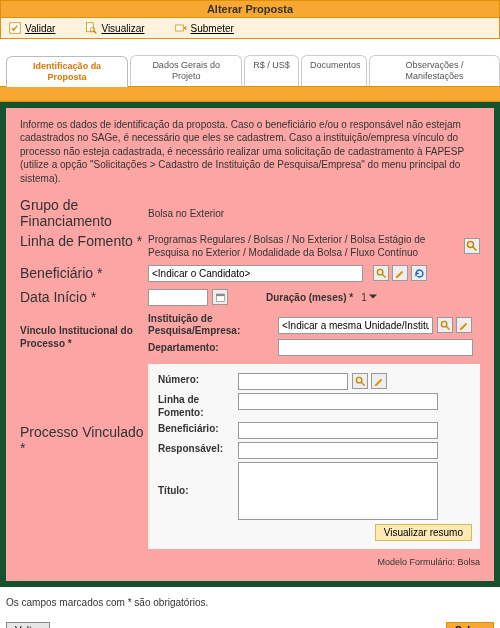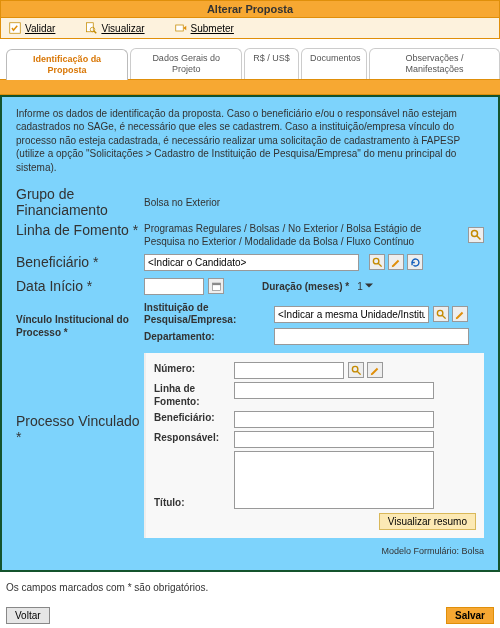--- a/index.html
+++ b/index.html
@@ -35,21 +35,21 @@
     text-decoration: underline;
     cursor: pointer;
     display: inline-flex;
     align-items: center;
     gap: 4px;
   }
   .icon-sq {
     width: 12px; height: 12px; display: inline-block;
   }
   .tabs {
-    margin-top: 9px;
+    margin-top: 16px;
     display: flex;
     gap: 2px;
     padding-left: 6px;
   }
   .tab {
     border: 1px solid #ccc;
     border-bottom: none;
     border-radius: 6px 6px 0 0;
     padding: 4px 8px;
     font-size: 9px;
@@ -68,24 +68,24 @@
     position: relative;
     top: 1px;
   }
   .orange-band {
     background: #f7a832;
     height: 16px;
     border-top: 1px solid #e08f0a;
     border-bottom: 1px solid #e08f0a;
   }
   .content-box {
-    border: 2px solid #14532d;
+    border: 6px solid #14532d;
     margin-top: 0;
     padding: 10px 14px 14px 14px;
-    background: #7dd3fc;
+    background: #fca5a5;
   }
   .intro {
     font-size: 10px;
     color: #333;
     margin-bottom: 12px;
     line-height: 1.35;
   }
   .form-row {
     display: flex;
     align-items: center;
@@ -353,21 +353,21 @@
           <input type="text" style="width: 200px;" readonly="">
         </div>
         <div class="nested-row">
           <div class="sub-label">Beneficiário:</div>
           <input type="text" style="width: 200px;" readonly="">
         </div>
         <div class="nested-row">
           <div class="sub-label">Responsável:</div>
           <input type="text" style="width: 200px;" readonly="">
         </div>
-        <div class="nested-row" style="align-items:flex-end;">
+        <div class="nested-row" style="align-items:flex-start;">
           <div class="sub-label" style="padding-top:22px;">Título:</div>
           <textarea style="width: 200px; height: 58px;" readonly=""></textarea>
         </div>
         <div class="resume-row">
           <button class="btn-yellow">Visualizar resumo</button>
         </div>
       </div>
     </div>
   </div>
 

